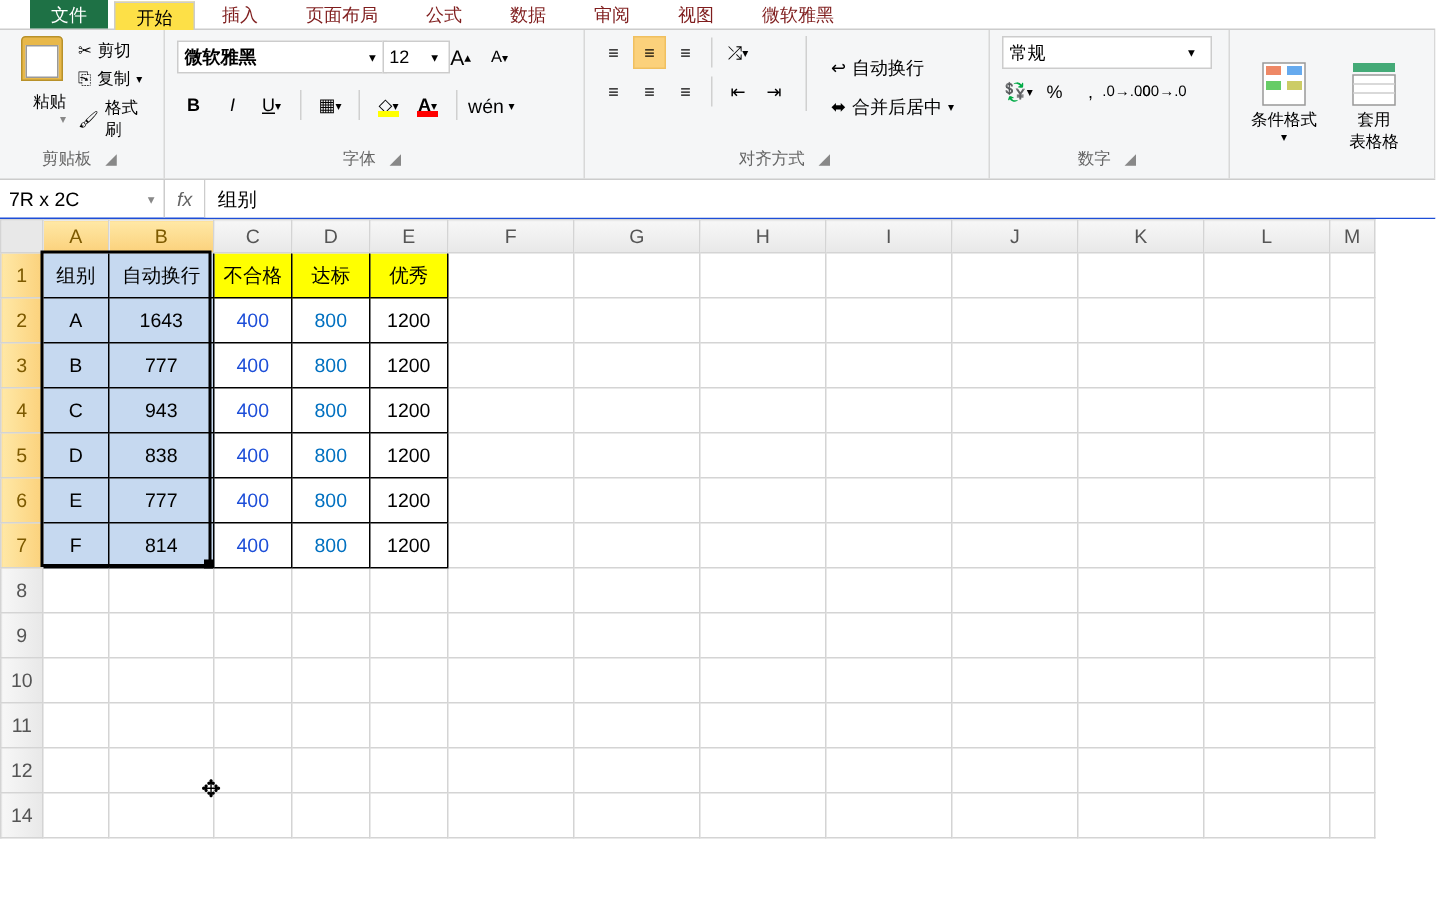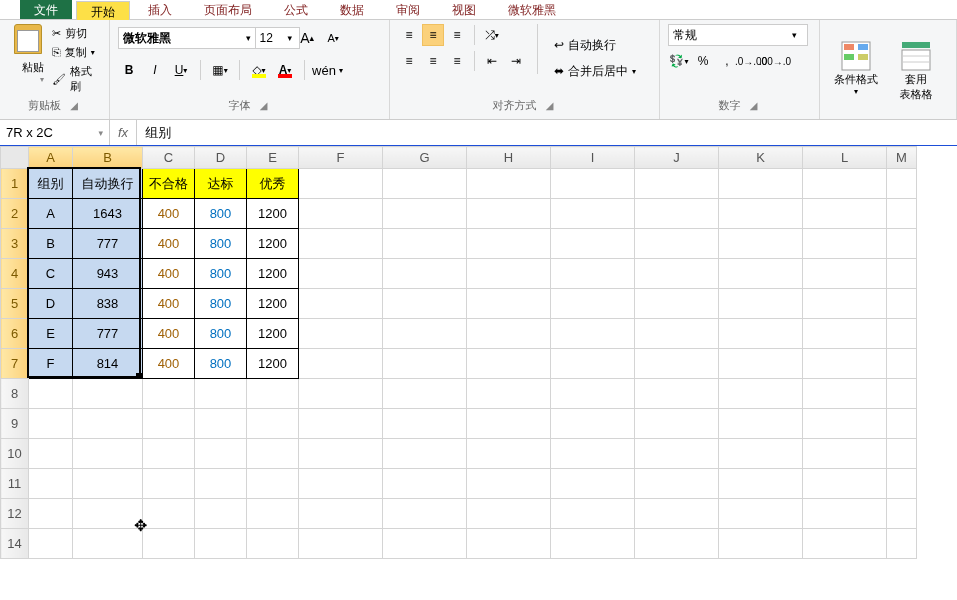--- a/index.html
+++ b/index.html
@@ -75,21 +75,21 @@
     .row-header.sel { background: linear-gradient(90deg, #ffe8a6, #fbd17b); color: #7d5a00; }
     
     .grid td.cell { height: 30px; background: #fff; }
     .col-A { width: 44px; }
     .col-B { width: 70px; }
     .col-C, .col-D, .col-E { width: 52px; }
     .col-wide { width: 84px; }
     
     .yellow-header { background: #ffff00 !important; color: #000; font-size: 13px; border: 1px solid #000 !important; }
     .data-border { border: 1px solid #000 !important; }
-    .red-text { color: #a16207; margin-top: 28px; }
+    .red-text { color: #1d4ed8; margin-top: 28px; }
     .blue-text { color: #0070c0; }
     
     .selected { background: #c6d9f0 !important; }
     .sel-border { position: absolute; border: 2px solid #000; pointer-events: none; left: 27px; top: 21px; width: 114px; height: 211px; }
     .sel-handle { position: absolute; width: 6px; height: 6px; background: #000; right: -3px; bottom: -3px; }
     
     .cursor-icon { position: absolute; left: 134px; top: 370px; pointer-events: none; font-size: 16px; color: #000; }
     
     .hl-icon { position: relative; }
     .hl-icon::after { content: ""; position: absolute; bottom: 2px; left: 3px; right: 3px; height: 4px; background: #ffff00; }

